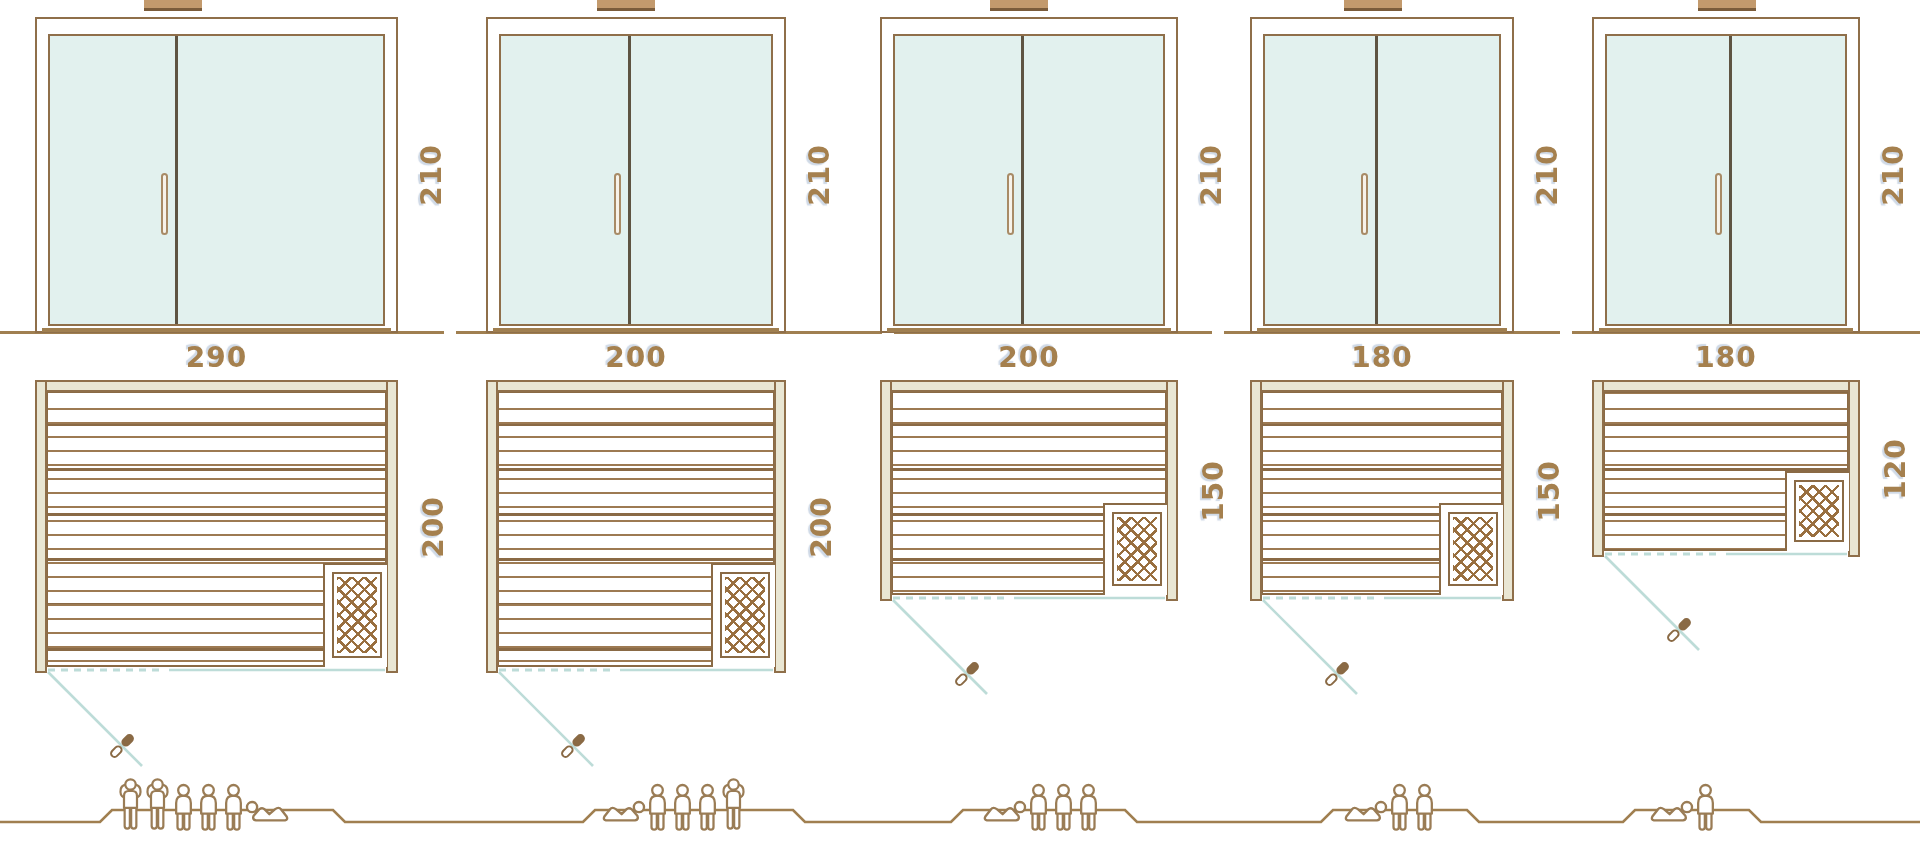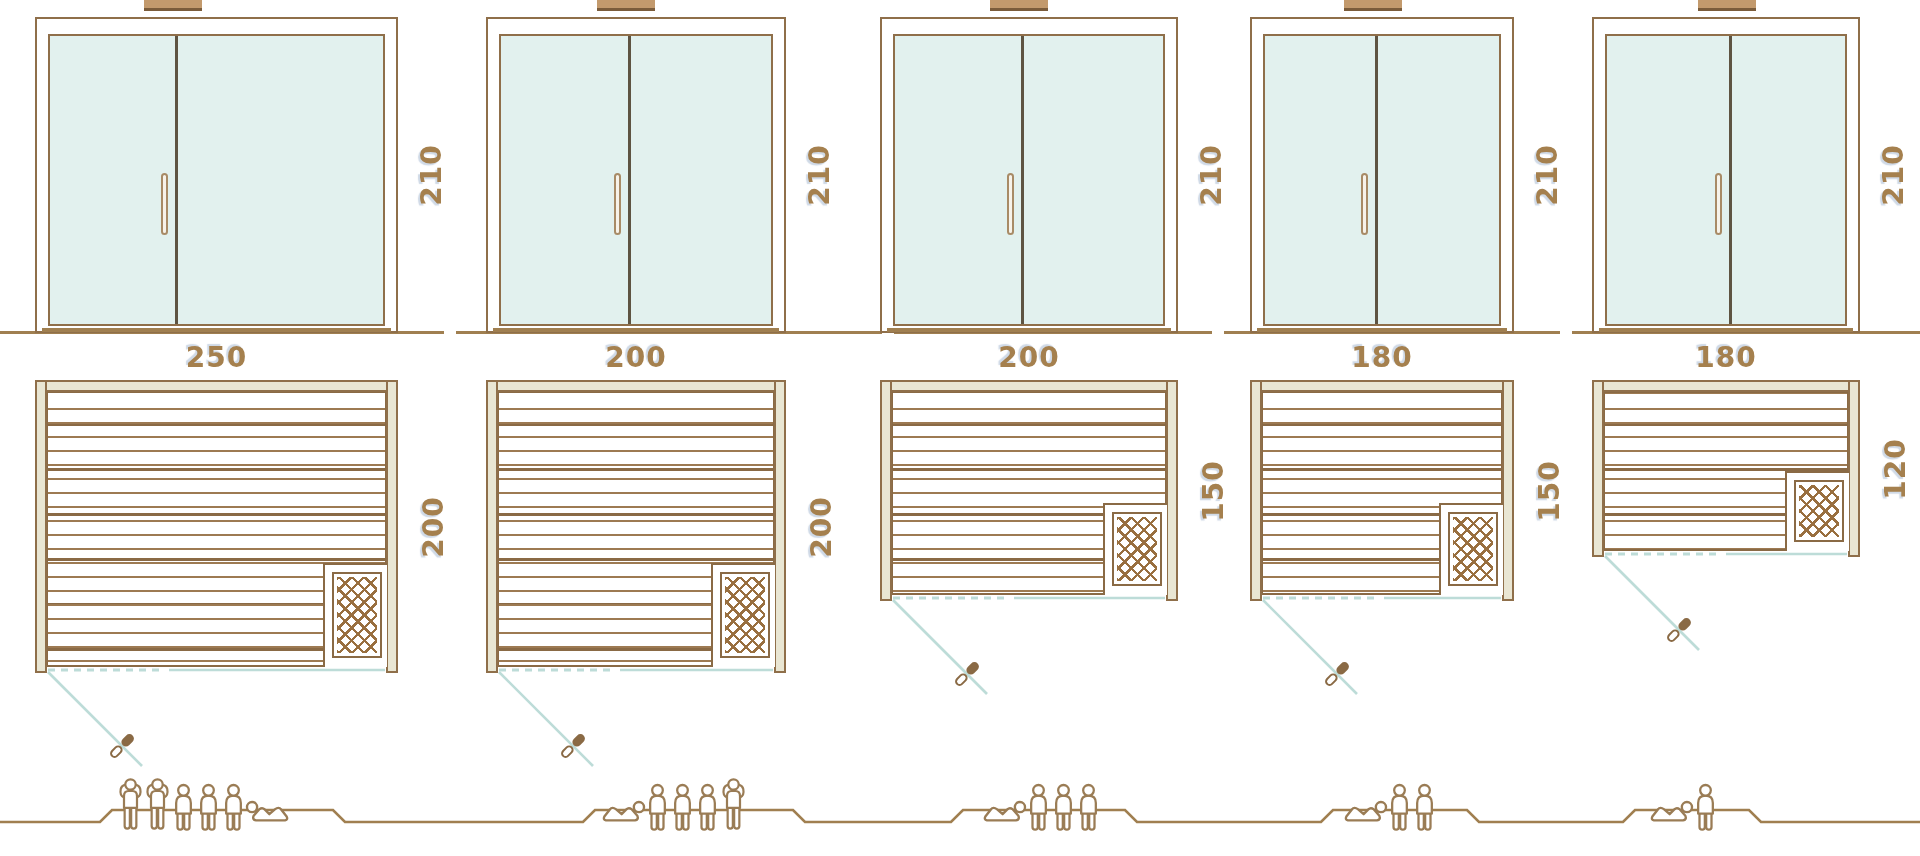--- a/index.html
+++ b/index.html
@@ -44,21 +44,21 @@
     <div class="ground" style="left: 1572px; width: 348px;"></div>
     <div class="unit" style="left: 35px; width: 363px;">
     <div class="vent" style="left:109px;width:58px;"></div>
     <div class="elev" style="left:0;width:363px;">
       <div class="glass">
         <div class="divider" style="left:125px;"></div>
         <div class="dhandle" style="left:111px;top:137px;"></div>
       </div>
       <div class="threshold"></div>
     </div>
-    <div class="wlabel dim">250</div>
+    <div class="wlabel dim">290</div>
     <div class="vlabel dim" style="left:335px;top:160px;">210</div>
     <div class="plan" style="left:0;width:363px;height:293px;">
       <div class="plan-inner"></div>
       <div class="bar-top"></div>
       <div class="post" style="left:0;"></div>
       <div class="post" style="right:0;"></div>
       <div class="heater-zone" style="height:104px;right:11px;bottom:6px;">
         <div class="heater-box">
           <div class="heater-mesh"></div>
         </div>

